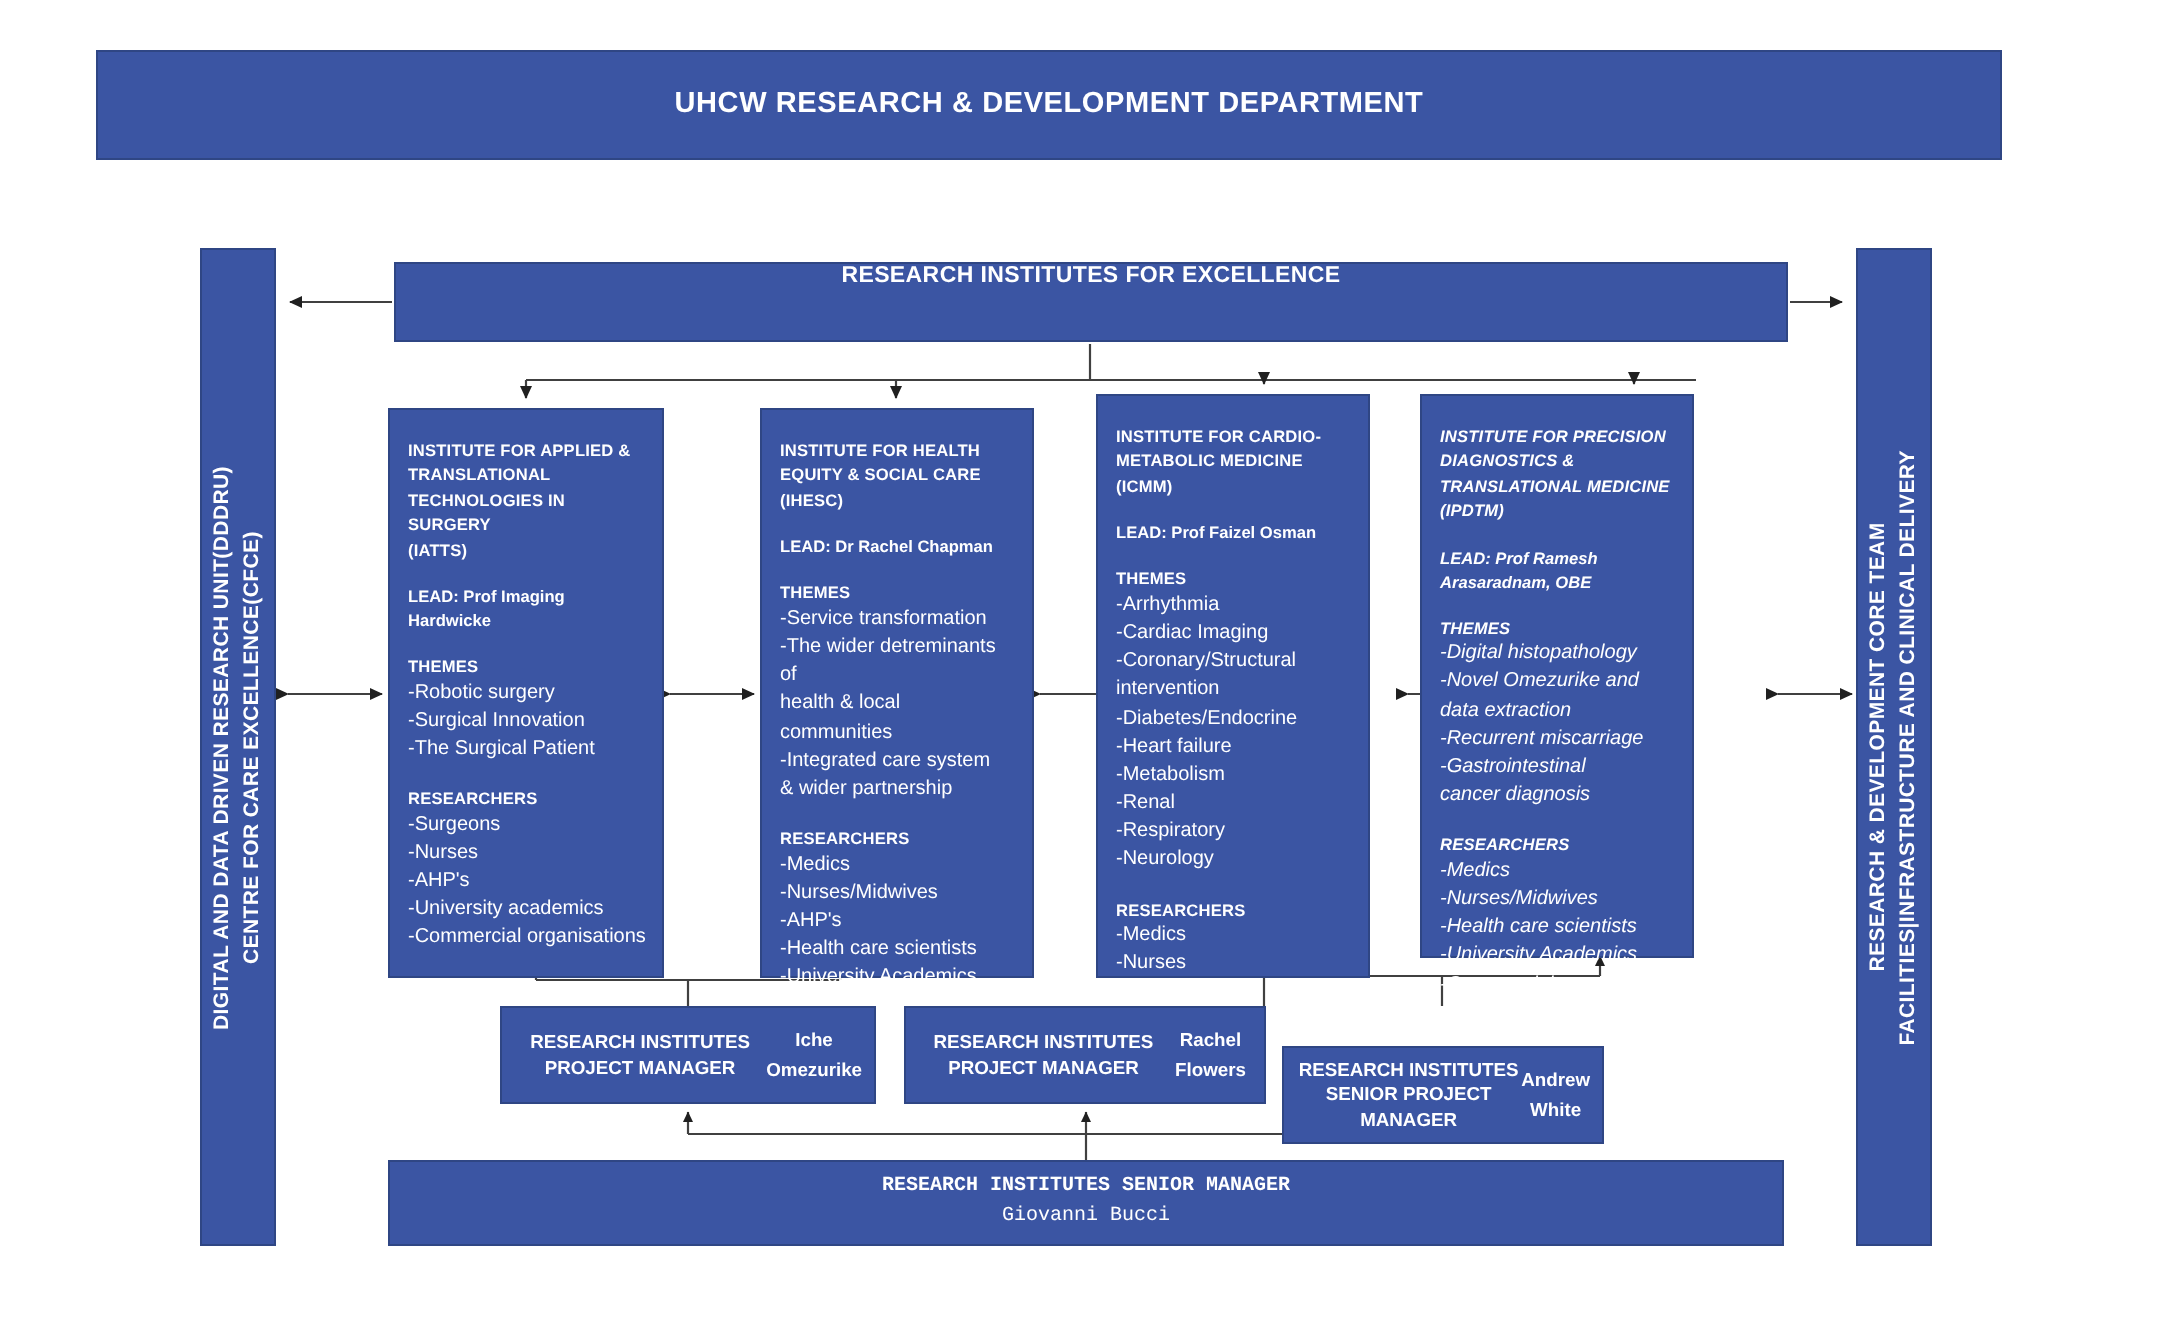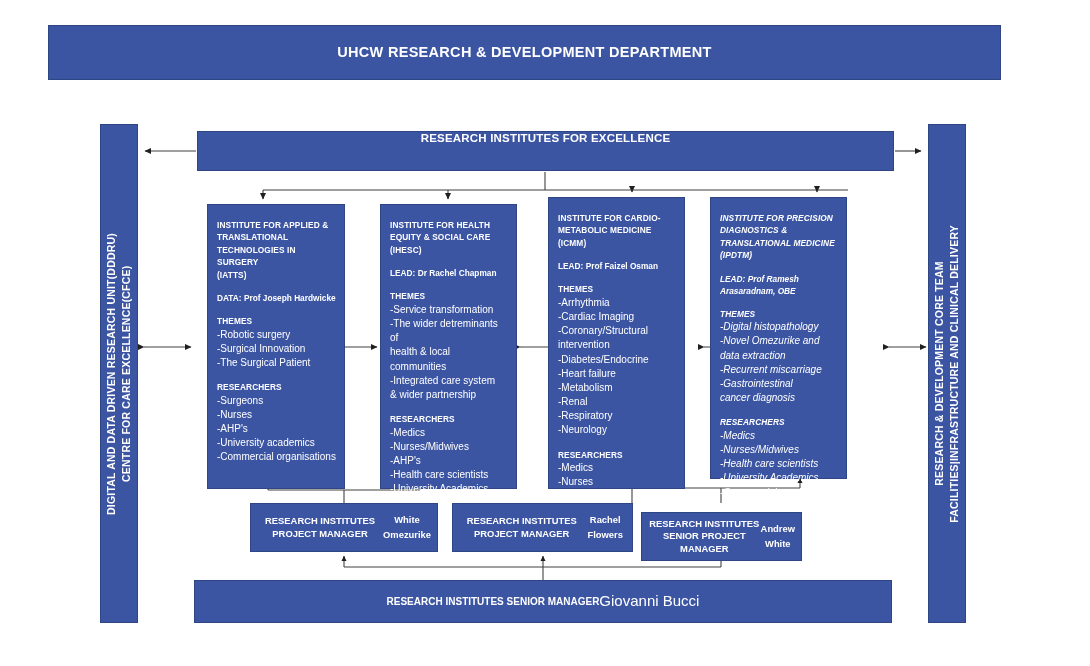--- a/index.html
+++ b/index.html
@@ -64,44 +64,44 @@
   }
   .institute .lead {
     font-weight: bold; font-size: 8.3px; margin-top: 11px;
     white-space: pre-line; line-height: 1.45;
   }
   .institute .sect-head {
     font-weight: bold; font-size: 8.3px; margin-top: 12px; letter-spacing: .1px;
   }
   .institute .items { white-space: pre-line; font-size: 10px; line-height: 1.42; }
 
-  #inst-1 { left: 194px; top: 204px; width: 138px; height: 285px; margin-left: 13px; }
+  #inst-1 { left: 194px; top: 204px; width: 138px; height: 285px; }
   #inst-2 { left: 380px; top: 204px; width: 137px; height: 285px; }
   #inst-3 { left: 548px; top: 197px; width: 137px; height: 292px; }
   #inst-4 { left: 710px; top: 197px; width: 137px; height: 282px; font-style: italic; }
 
   
   .mgr {
     display: flex; flex-direction: row;
     align-items: center; justify-content: center;
     text-align: center; padding: 4px 6px;
   }
   .mgr .role { font-size: 9.4px; font-weight: bold; line-height: 1.32; }
   .mgr .person { font-size: 9.4px; font-weight: bold; line-height: 1.5; }
   #mgr-1 { left: 250px; top: 503px; width: 188px; height: 49px; }
   #mgr-2 { left: 452px; top: 503px; width: 181px; height: 49px; }
-  #mgr-3 { left: 641px; top: 512px; width: 161px; height: 49px; }
+  #mgr-3 { left: 641px; top: 523px; width: 161px; height: 49px; }
 
   #senior-mgr {
     left: 194px; top: 580px; width: 698px; height: 43px;
-    display: flex; flex-direction: row;
-    align-items: center; justify-content: center; text-align: center;
+    display: flex; flex-direction: column;
+    align-items: center; justify-content: center; text-align: center; font-family: Liberation Mono, monospace;
   }
   #senior-mgr .role   { font-size: 10px; font-weight: bold; line-height: 1.4; }
-  #senior-mgr .person { font-size: 15px; line-height: 1.5; }
+  #senior-mgr .person { font-size: 10px; line-height: 1.5; }
 
   
   #connectors {
     position: absolute; left: 0; top: 0;
     width: 1090px; height: 666px;
     pointer-events: none;
   }
 </style>
 </head>
 <body>
@@ -171,21 +171,21 @@
 
   <div class="bluebox" id="rife-bar">
     <div class="txt">RESEARCH INSTITUTES FOR EXCELLENCE</div>
   </div>
 
   <div class="bluebox institute" id="inst-1">
     <div class="inst-title">INSTITUTE FOR APPLIED &amp;
 TRANSLATIONAL
 TECHNOLOGIES IN SURGERY
 (IATTS)</div>
-    <div class="lead">DATA: Prof Joseph Hardwicke</div>
+    <div class="lead">LEAD: Prof Imaging Hardwicke</div>
     <div class="sect-head">THEMES</div>
     <div class="items">-Robotic surgery
 -Surgical Innovation
 -The Surgical Patient</div>
     <div class="sect-head">RESEARCHERS</div>
     <div class="items">-Surgeons
 -Nurses
 -AHP's
 -University academics
 -Commercial organisations</div>
@@ -254,21 +254,21 @@
     <div class="items">-Medics
 -Nurses/Midwives
 -Health care scientists
 -University Academics
 -Commercial organisations</div>
   </div>
 
   <div class="bluebox mgr" id="mgr-1">
     <div class="role">RESEARCH INSTITUTES PROJECT
 MANAGER</div>
-    <div class="person">White Omezurike</div>
+    <div class="person">Iche Omezurike</div>
   </div>
 
   <div class="bluebox mgr" id="mgr-2">
     <div class="role">RESEARCH INSTITUTES  PROJECT
 MANAGER</div>
     <div class="person">Rachel Flowers</div>
   </div>
 
   <div class="bluebox mgr" id="mgr-3">
     <div class="role">RESEARCH INSTITUTES SENIOR

